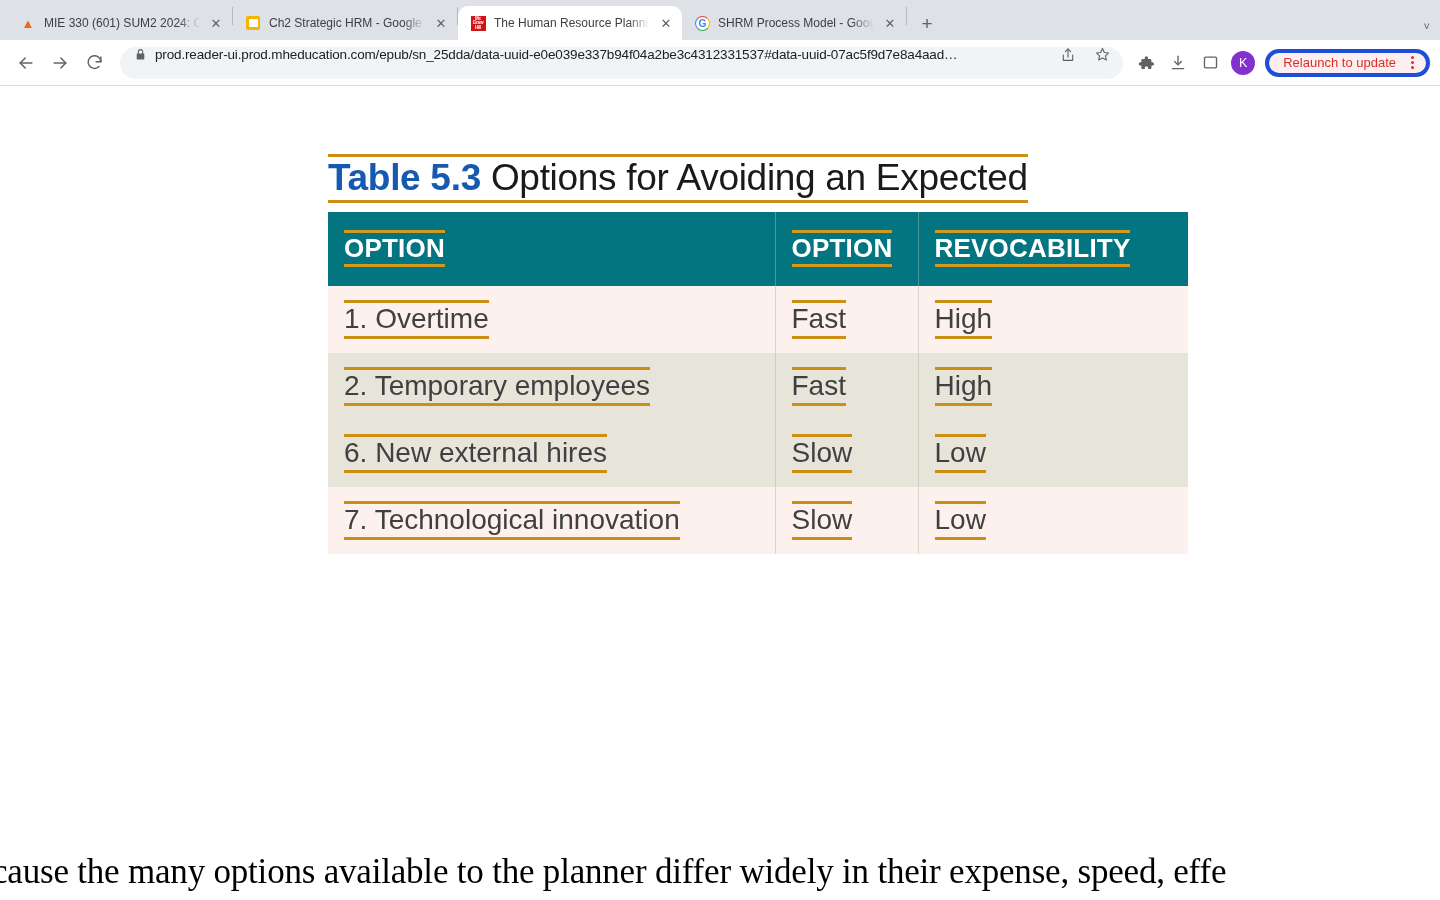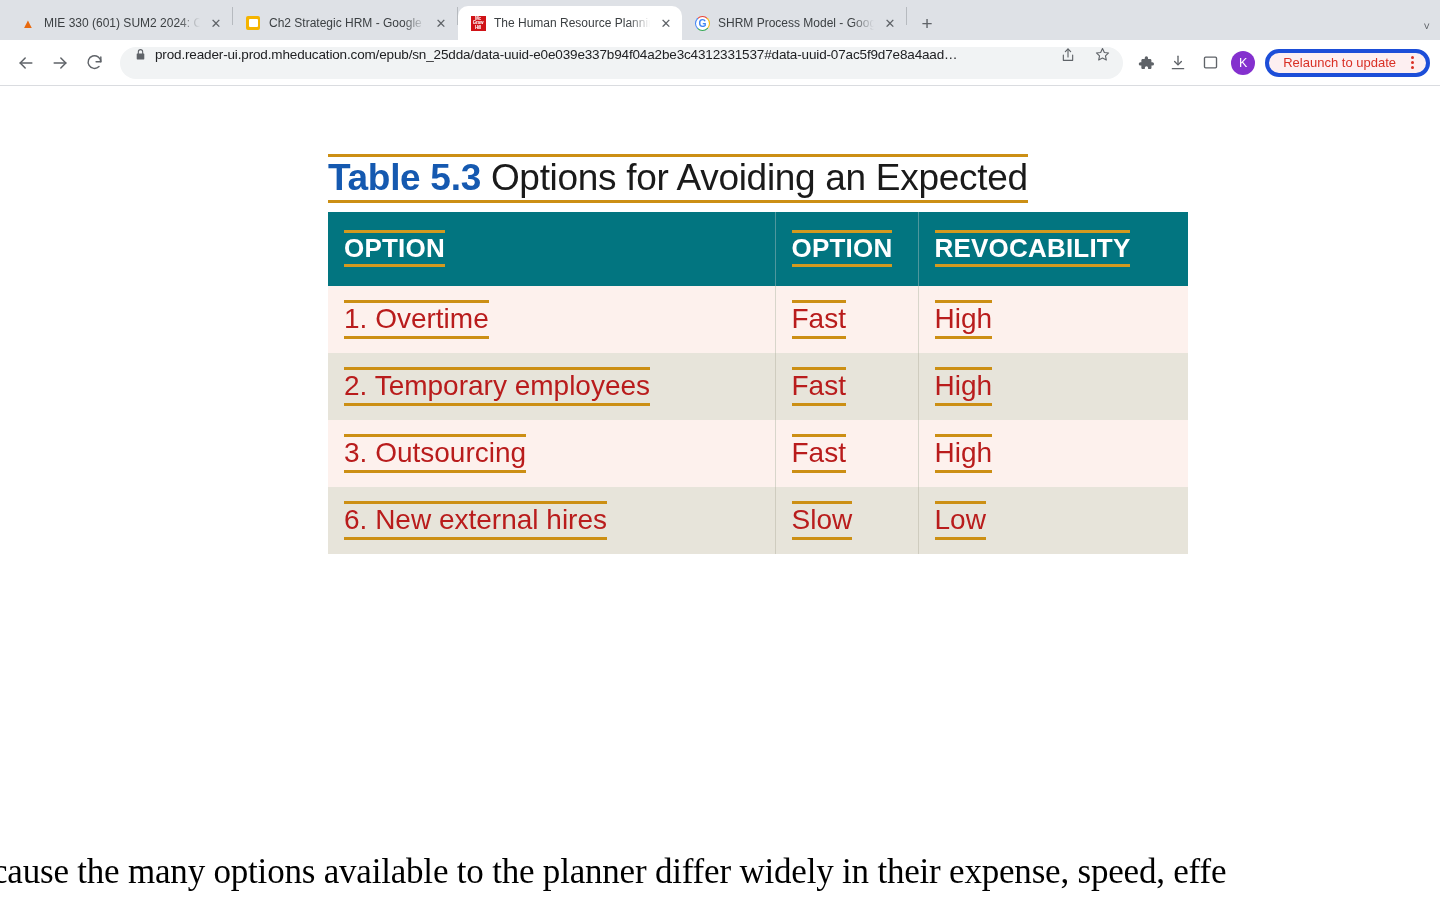--- a/index.html
+++ b/index.html
@@ -215,21 +215,21 @@
     font-weight: bold;
     letter-spacing: 0.2px;
     border-right: 1px solid #4f979d;
   }
   table.tbl thead th:last-child { border-right: none; }
   table.tbl thead th .ruled { border-top-color: #d39a1f; border-bottom-color: #d39a1f; }
 
   table.tbl tbody td {
     height: 67px;
     font-size: 28px;
-    color: #b91c1c;
+    color: #404040;
     border-right: 1px solid #d8d6cb;
   }
   table.tbl tbody td:last-child { border-right: none; }
   table.tbl tbody tr.odd  td { background: #fdf1ed; }
   table.tbl tbody tr.even td { background: #e7e4da; text-decoration: underline; }
   table.tbl tbody tr.even td { border-right-color: #cfccbf; }
 
   col.c-option { width: 447px; }
   col.c-speed  { width: 143px; }
   col.c-revoc  { width: 270px; }
@@ -388,30 +388,30 @@
           <tr class="odd">
             <td><span class="ruled">1. Overtime</span></td>
             <td><span class="ruled">Fast</span></td>
             <td><span class="ruled">High</span></td>
           </tr>
           <tr class="even">
             <td><span class="ruled">2. Temporary employees</span></td>
             <td><span class="ruled">Fast</span></td>
             <td><span class="ruled">High</span></td>
           </tr>
-          <tr class="odd">
-            <td><span class="ruled">3. Outsourcing</span></td>
-            <td><span class="ruled">Fast</span></td>
-            <td><span class="ruled">High</span></td>
-          </tr>
           <tr class="even">
             <td><span class="ruled">6. New external hires</span></td>
             <td><span class="ruled">Slow</span></td>
             <td><span class="ruled">Low</span></td>
           </tr>
+          <tr class="odd">
+            <td><span class="ruled">7. Technological innovation</span></td>
+            <td><span class="ruled">Slow</span></td>
+            <td><span class="ruled">Low</span></td>
+          </tr>
         </tbody>
       </table>
     </div>
 
     <div class="bodytext">cause the many options available to the planner differ widely in their expense, speed, effe</div>
 
   </div>
 </div>
 
 </body></html>

